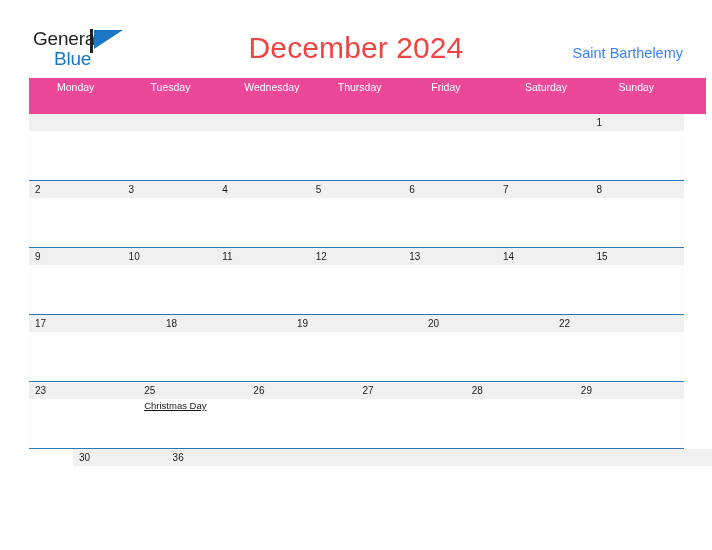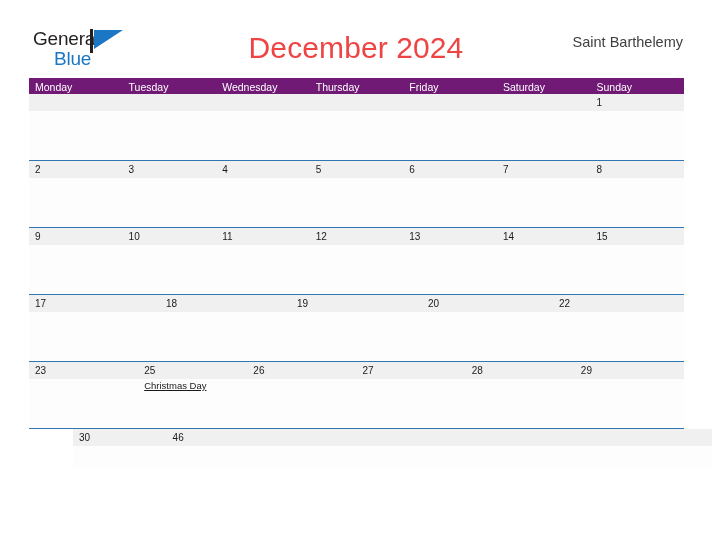--- a/index.html
+++ b/index.html
@@ -91,41 +91,42 @@
     font-size: 30px;
     color: #ef4444;
     font-family: "Liberation Sans", sans-serif;
     font-weight: normal;
     letter-spacing: 0.1px;
   }
 
   .location {
     position: absolute;
     right: 29px;
-    top: 34px;
+    top: 45px;
     font-size: 14.5px;
-    color: #404040;
+    color: #3b82f6;
     font-family: "Liberation Sans", sans-serif;
     white-space: nowrap;
     margin-left: 32px;
   }
 
   
   .calendar {
     position: absolute;
     left: 29px;
     top: 78px;
     width: 655px;
   }
 
   .dow-header {
     display: flex;
     width: 655px;
-    height: 16px;
-    background: #701a75;
+    height: 36px;
+    background: #ec4899;
+    padding-left: 22px;
   }
   .dow-cell {
     flex: 1 1 0;
     font-size: 10.5px;
     color: #ffffff;
     line-height: 18px;
     padding-left: 6px;
     box-sizing: border-box;
     font-family: "Liberation Sans", sans-serif;
     white-space: nowrap;
@@ -376,21 +377,21 @@
           </div>
         </div>
         <div class="week-row last-row">
           <div class="week-inner">
             <div class="day-cell">
               <div class="day-num-band"></div>
               <div class="day-num">30</div>
             </div>
             <div class="day-cell">
               <div class="day-num-band"></div>
-              <div class="day-num">46</div>
+              <div class="day-num">36</div>
             </div>
             <div class="day-cell empty">
               <div class="day-num-band"></div>
               <div class="day-num"></div>
             </div>
             <div class="day-cell empty">
               <div class="day-num-band"></div>
               <div class="day-num"></div>
             </div>
             <div class="day-cell empty">

